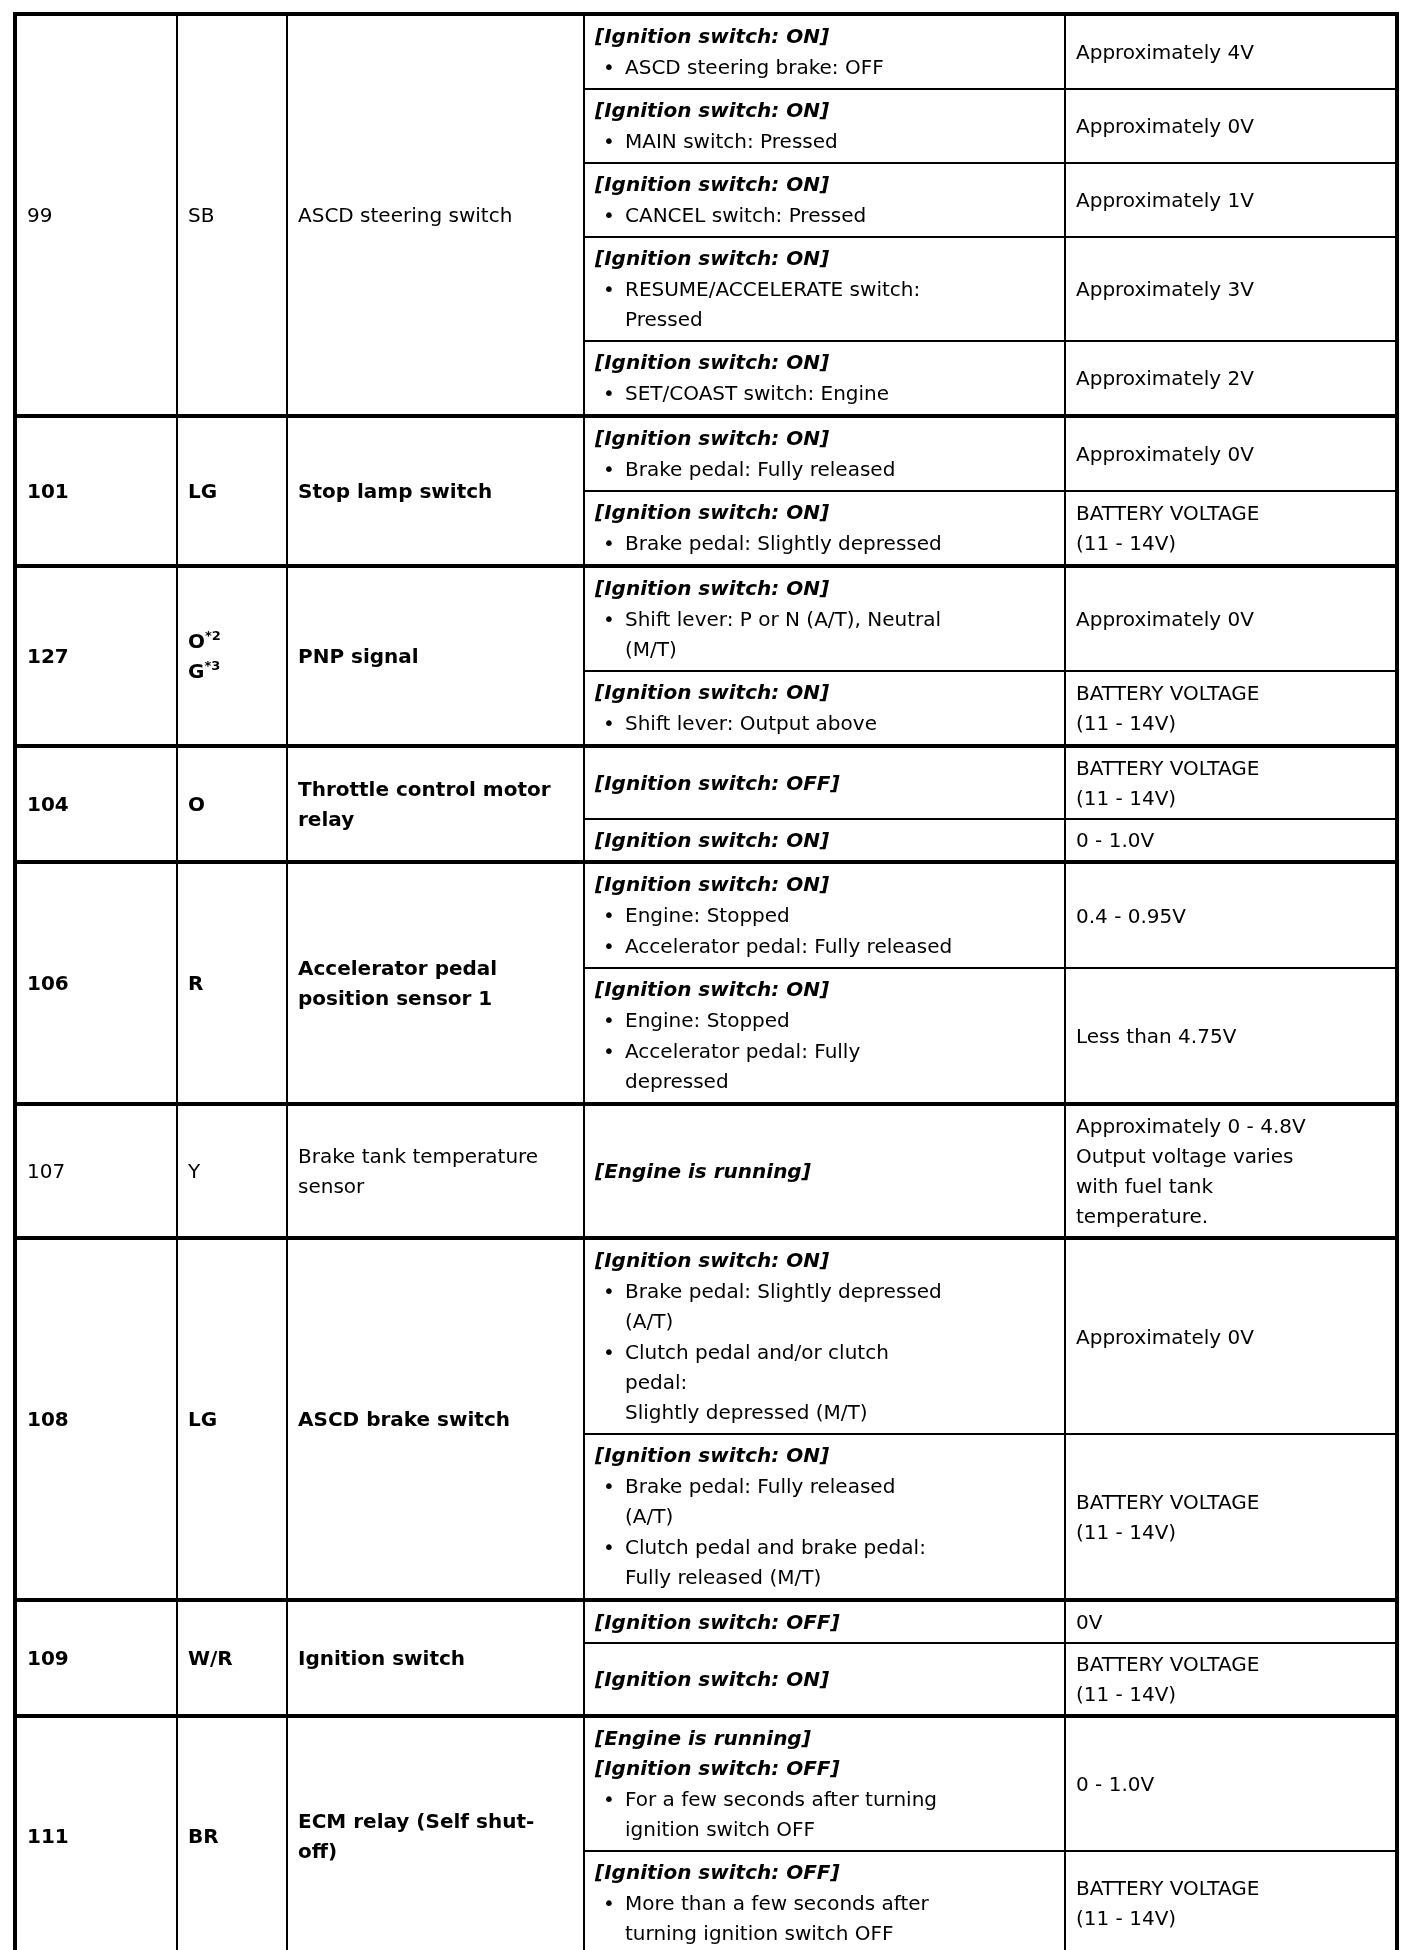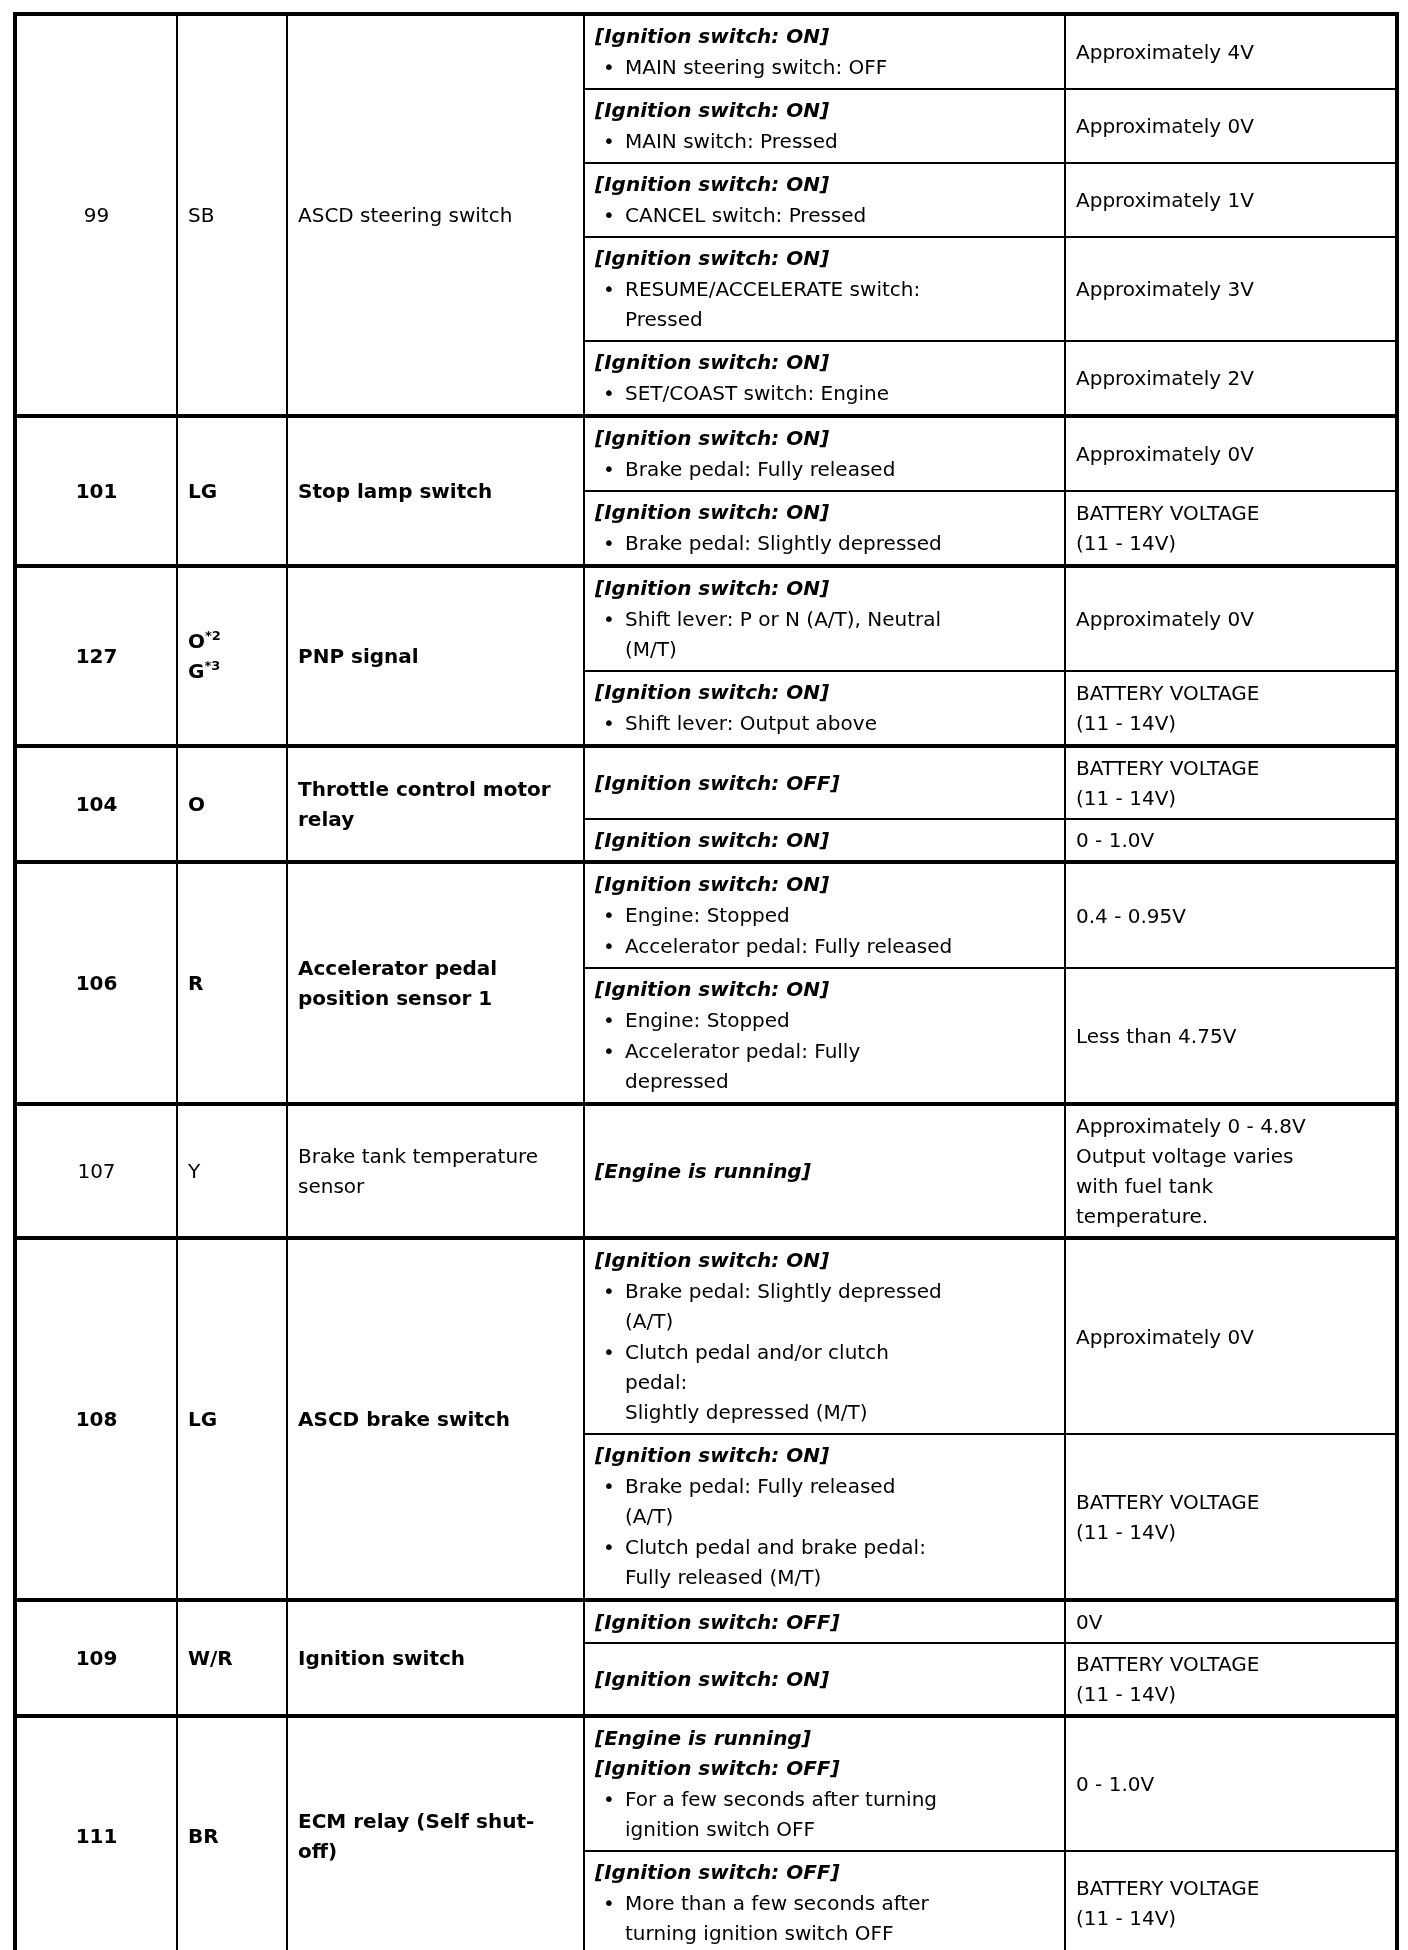--- a/index.html
+++ b/index.html
@@ -27,21 +27,21 @@
     overflow: hidden;
   }
   tr.group-start td { border-top: 4px solid #000; }
 
   col.c-terminal { width: 162px; }
   col.c-wire     { width: 110px; }
   col.c-item     { width: 297px; }
   col.c-cond     { width: 481px; }
   col.c-value    { width: 332px; }
 
-  td.col-terminal { text-align: center; }
+  td.col-terminal { }
   td.valign-top { vertical-align: top; padding-top: 6px; }
   td.valign-middle { vertical-align: middle; font-weight: bold; }
 
   td.col-wire .wire-line { display: block; }
   td.col-wire sup { font-size: 0.65em; vertical-align: super; line-height: 0; }
 
   td.col-item { }
 
   td.col-condition { }
   .cond-header { font-weight: bold; font-style: italic; }
@@ -67,21 +67,21 @@
         <tr class="group-start">
           <td class="col-terminal valign-top" rowspan="5"><span>99</span></td>
           <td class="col-wire valign-top" rowspan="5">
             <span class="wire-line">SB</span>
           </td>
           <td class="col-item valign-top" rowspan="5">ASCD steering switch</td>
           <td class="col-condition">
             <div class="cond-header">[Ignition switch: ON]</div>
             <div class="bullet-item">
               <span class="dot">•</span>
-              <span class="bullet-text">MAIN steering switch: OFF</span>
+              <span class="bullet-text">ASCD steering brake: OFF</span>
             </div>
           </td>
           <td class="col-value">Approximately 4V</td>
         </tr>
         <tr class="sub-row">
           <td class="col-condition">
             <div class="cond-header">[Ignition switch: ON]</div>
             <div class="bullet-item">
               <span class="dot">•</span>
               <span class="bullet-text">MAIN switch: Pressed</span>

